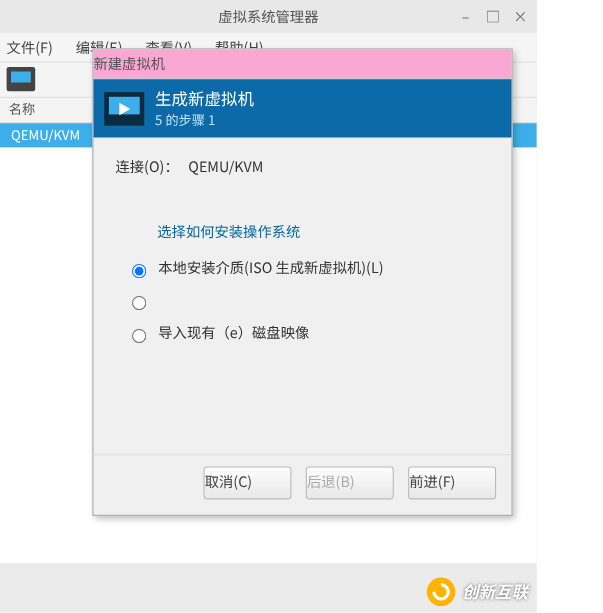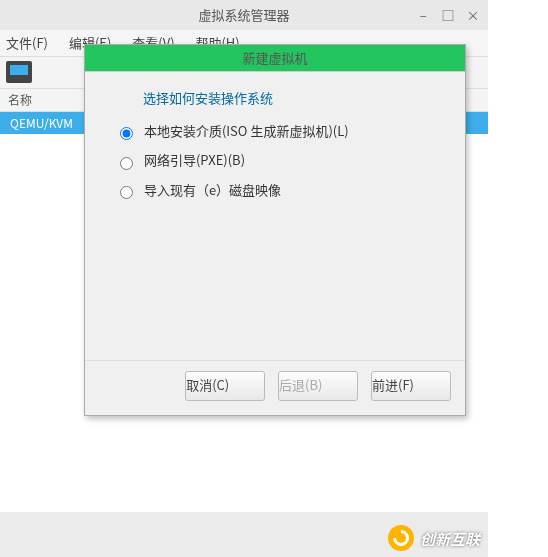--- a/index.html
+++ b/index.html
@@ -11,21 +11,21 @@
   .menubar span{margin-right:18px;}
   .toolbar{height:32px;background:#f4f4f4;border-bottom:1px solid #ddd;padding:4px 6px;box-sizing:border-box;}
   .tb-icon{width:26px;height:22px;background:#444;display:inline-block;position:relative;vertical-align:middle;border-radius:2px;}
   .tb-icon:before{content:"";position:absolute;left:4px;right:4px;top:4px;height:10px;background:#3daee9;}
   .list-header{height:22px;line-height:22px;background:#f4f4f4;border-bottom:1px solid #ddd;padding:0 8px;color:#555;font-size:12px;}
   .list-body{background:#fff;height:400px;}
   .list-row{height:22px;line-height:22px;padding:0 10px;background:#3daee9;color:#fff;font-size:12px;}
 
   
   .modal{position:absolute;left:84px;top:44px;width:380px;background:#f0f0f0;border:1px solid #aaa;box-shadow:2px 3px 6px rgba(0,0,0,.25);}
-  .modal-title{height:26px;line-height:26px;text-align:center;background:#22c55e;color:#555;border-bottom:1px solid #ccc;font-size:13px;}
+  .modal-title{height:26px;line-height:26px;text-align:left;background:#f9a8d4;color:#555;border-bottom:1px solid #ccc;font-size:13px;}
   .modal-header{background:#0d6aa8;color:#fff;padding:8px 10px;display:flex;align-items:center;gap:10px;}
   .mh-icon{width:34px;height:28px;background:#0a2b40;border:1px solid #0a2b40;position:relative;flex:none;}
   .mh-icon:before{content:"";position:absolute;left:3px;right:3px;top:3px;height:16px;background:#3daee9;}
   .mh-icon:after{content:"▶";position:absolute;left:11px;top:6px;font-size:12px;color:#fff;}
   .mh-text{line-height:1.3;}
   .mh-text .h1{font-size:15px;}
   .mh-text .h2{font-size:12px;color:#bfe3f5;margin-top:2px;}
   .modal-body{padding:16px 20px 12px 20px;min-height:260px;}
   .conn-line{margin-bottom:40px;color:#333;}
   .section-label{margin-bottom:14px;color:#0369a1;margin-left:38px;}
@@ -65,33 +65,44 @@
   </div>
 
   <div class="list-header">名称</div>
   <div class="list-body">
     <div class="list-row">QEMU/KVM</div>
   </div>
 
   <div class="modal">
     <div class="modal-title">新建虚拟机</div>
 
+    <div class="modal-header">
+      <div class="mh-icon"></div>
+      <div class="mh-text">
+        <div class="h1">生成新虚拟机</div>
+        <div class="h2">5 的步骤 1</div>
+      </div>
+    </div>
 
     <div class="modal-body">
+      <div class="conn-line">
+        <span>连接(O)：</span>
+        &nbsp;
+        <span>QEMU/KVM</span>
+      </div>
 
       <div class="section-label">选择如何安装操作系统</div>
 
       <div class="radio-group">
         <label>
           <input type="radio" name="instm" checked="" style="">
           <span>本地安装介质(ISO 生成新虚拟机)(L)</span>
         </label>
         <label>
           <input type="radio" name="instm" style="">
-          <span>网络引导(PXE)(B)</span>
         </label>
         <label>
           <input type="radio" name="instm" style="">
           <span>导入现有（e）磁盘映像</span>
         </label>
       </div>
     </div>
 
     <div class="modal-footer">
       <span class="btn">取消(C)</span>

